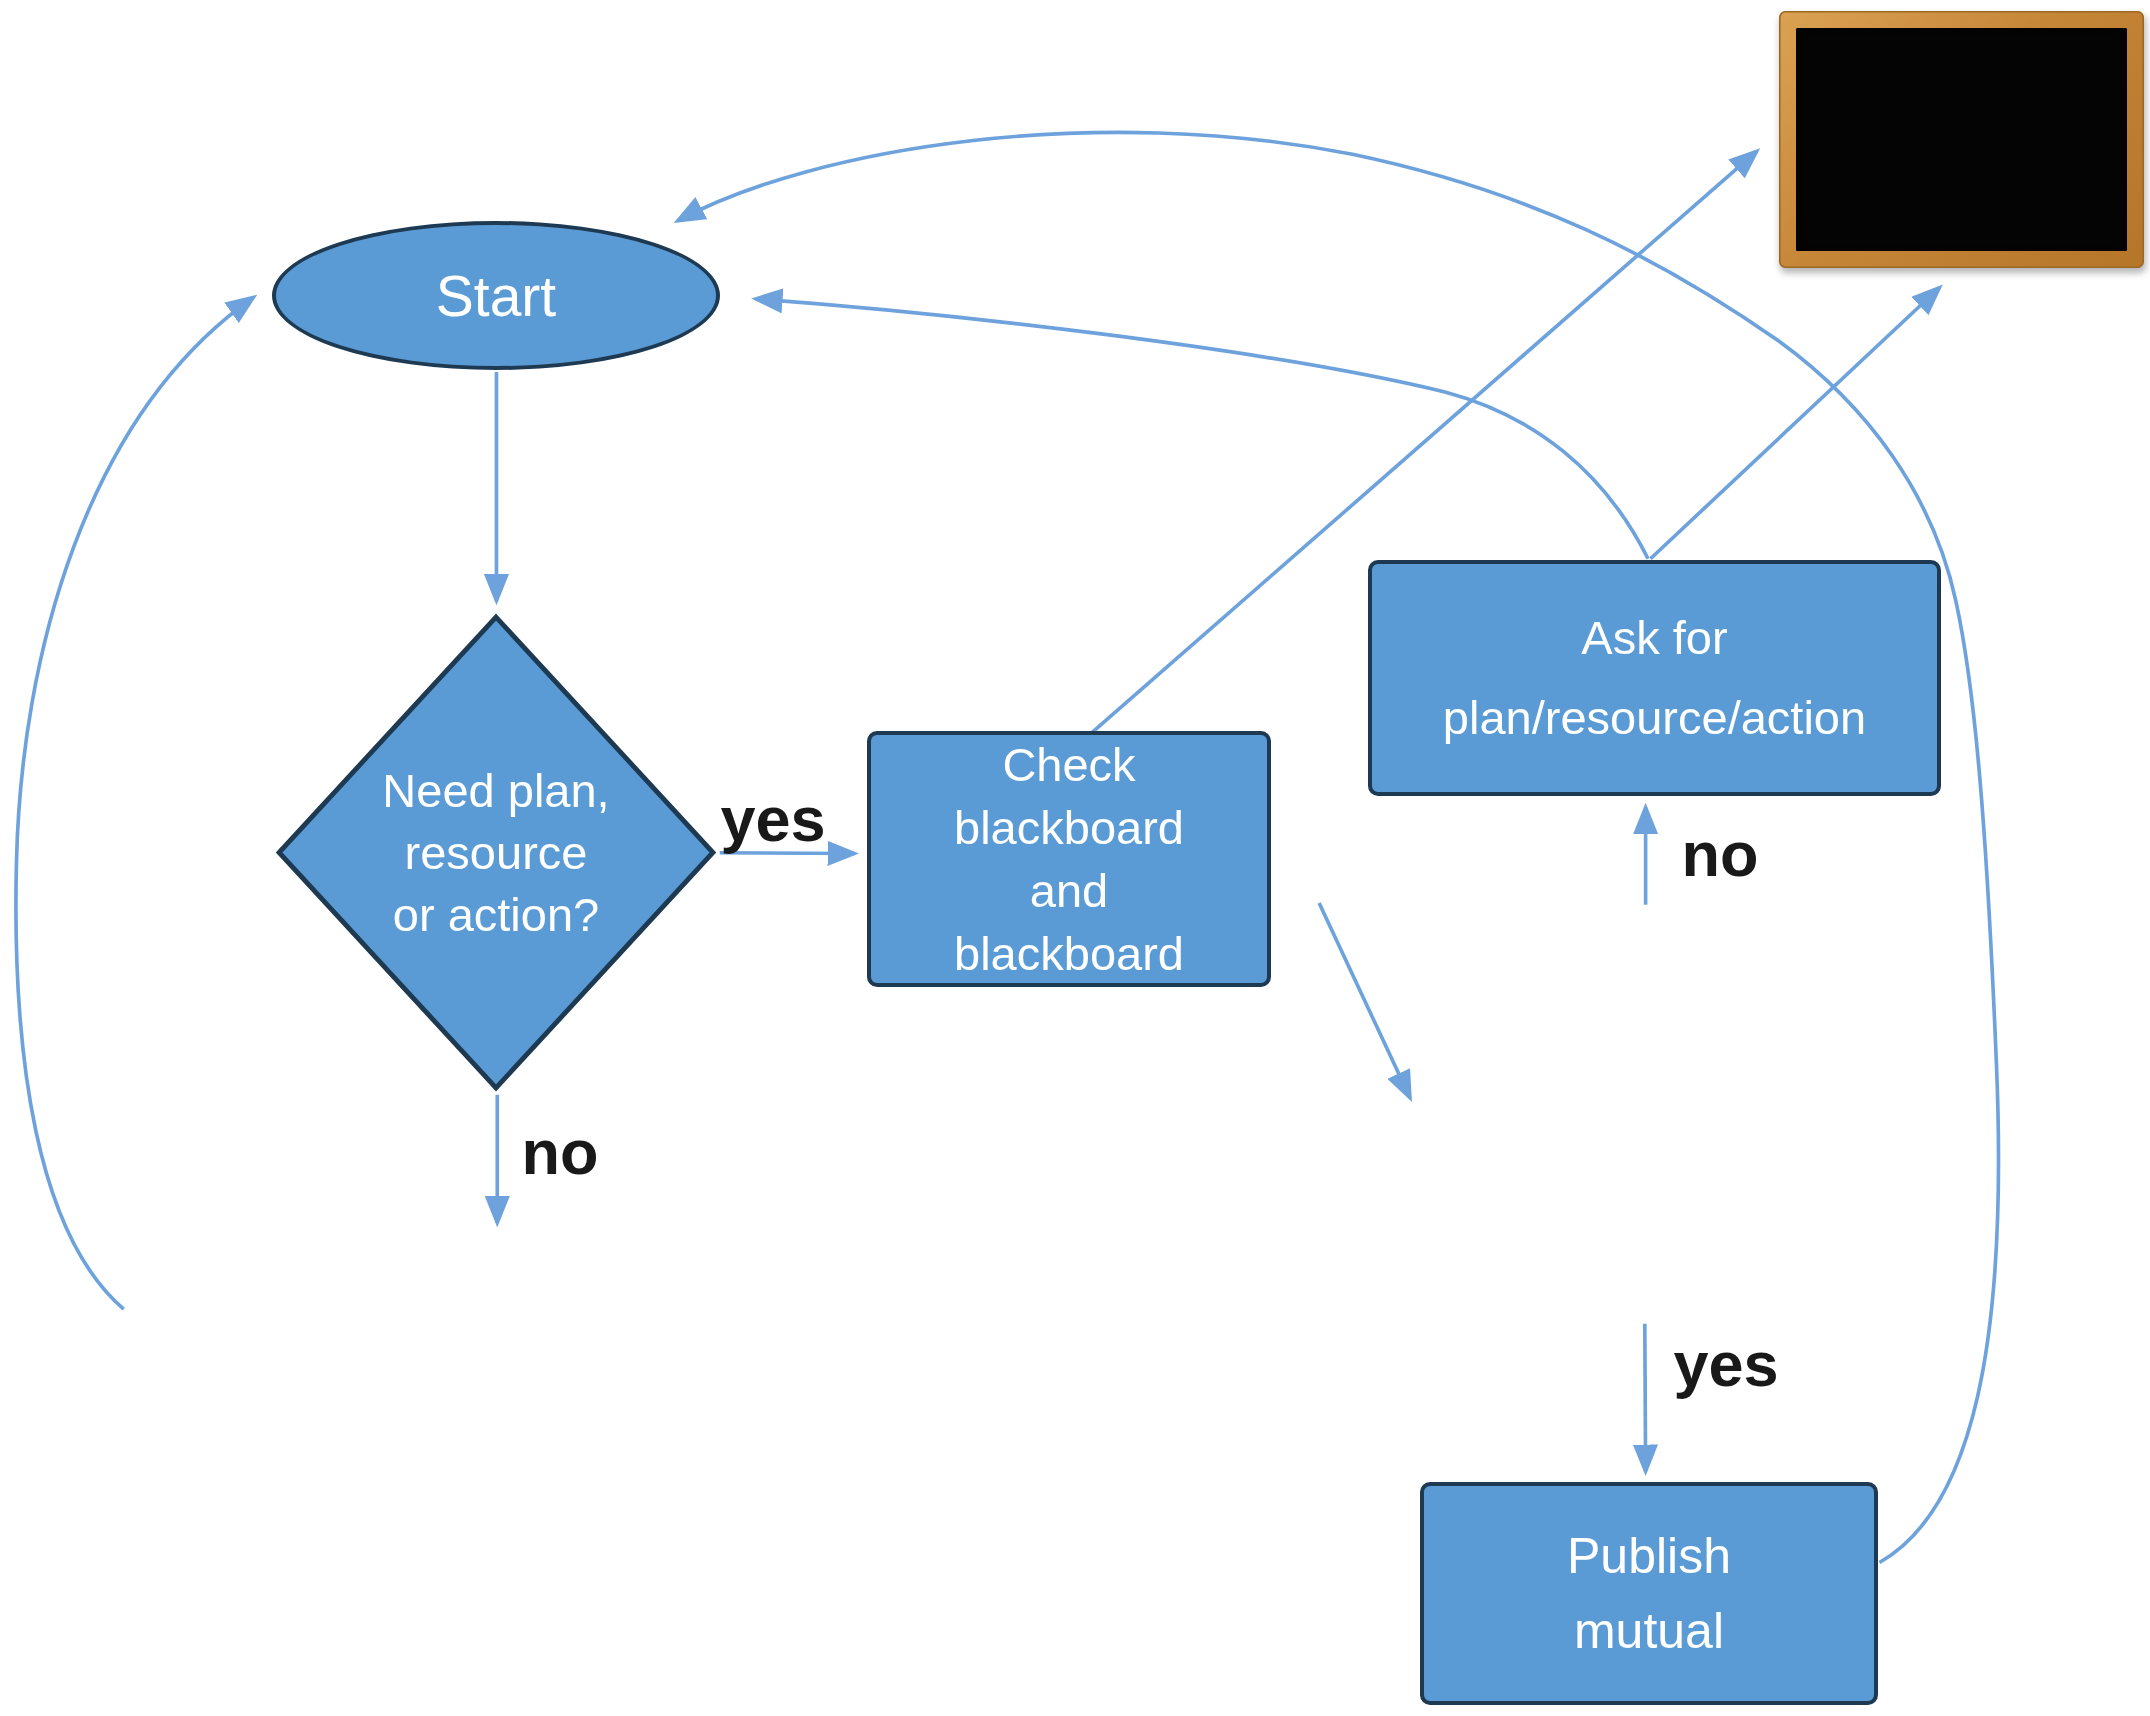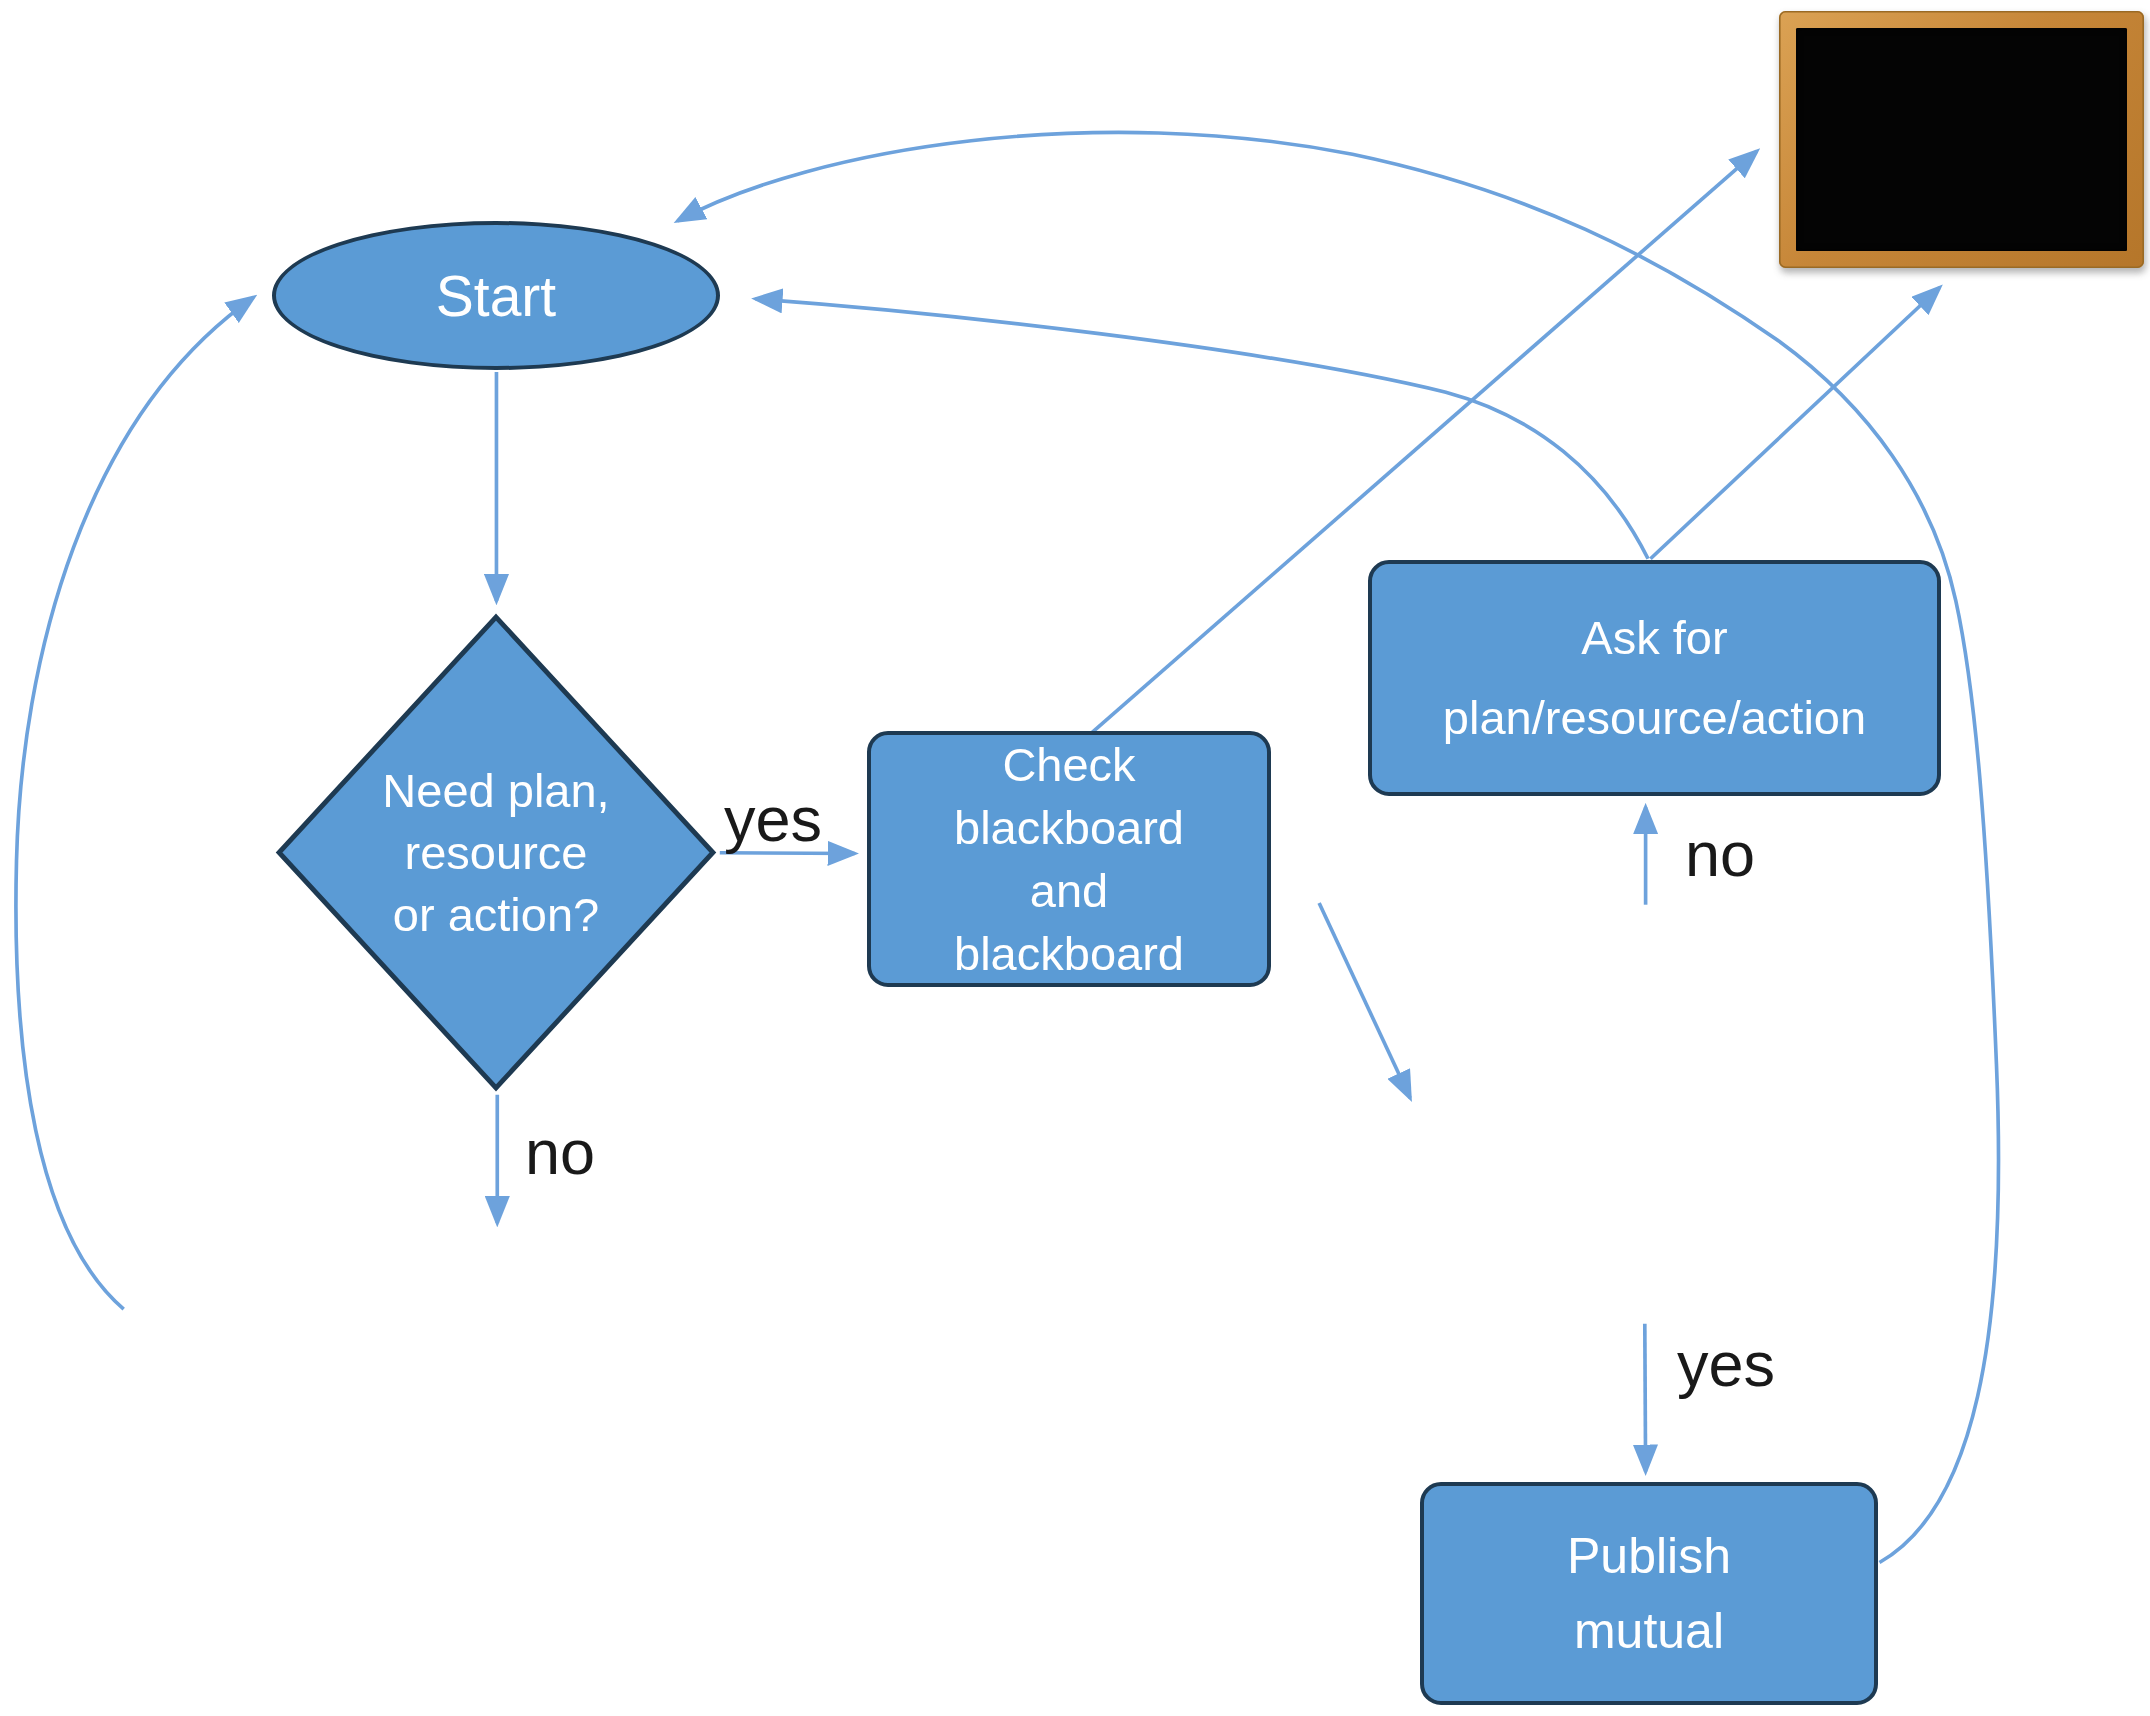--- a/index.html
+++ b/index.html
@@ -11,40 +11,40 @@
     overflow:hidden;
   }
   #edges{position:absolute;left:0;top:0;width:2151px;height:1716px;}
   .edge{fill:none;stroke:#6da2dc;stroke-width:4.5px;}
   .node{
     position:absolute;display:flex;flex-direction:column;
     align-items:center;justify-content:center;
     color:#ffffff;text-align:center;z-index:2;
   }
   .proc{
-    background:#5b9bd5;border:4.9px solid #1e3a52;border-radius:21px;
+    background:#5b9bd5;border:4.9px solid #1e3a52;border-radius:10px;
     box-sizing:border-box;
   }
   .terminator{
     background:#5b9bd5;border:4.9px solid #1e3a52;border-radius:50%;
     box-sizing:border-box;
   }
   .decision{background:transparent;border:none;}
   .decision > svg.dshape{position:absolute;left:0;top:0;width:100%;height:100%;z-index:-1;}
   .node span{display:block;}
   #n-start{left:272px;top:221px;width:448px;height:149px;font-size:57px;}
   #n-d1{left:275px;top:613px;width:442px;height:479px;font-size:47px;line-height:62px;}
   #n-check{left:867px;top:731px;width:404px;height:256px;font-size:47px;line-height:63px;}
   #n-ask{left:1368px;top:560px;width:573px;height:236px;font-size:47px;line-height:80px;}
   #n-d2{left:1420px;top:908px;width:452px;height:413px;font-size:47px;line-height:62px;}
   #n-select{left:117px;top:1236px;width:785px;height:226px;font-size:49px;line-height:84px;}
   #n-realizes{left:1420px;top:1482px;width:458px;height:223px;font-size:50px;line-height:75px;}
   .edge-label{
     position:absolute;transform:translate(-50%,-50%);
-    font-size:63px;font-weight:normal;color:#191919;z-index:3;
+    font-size:63px;font-weight:bold;color:#191919;z-index:3;
   }
   #blackboard{
     position:absolute;left:1779px;top:11.4px;width:365px;height:257px;
     box-sizing:border-box;
     background:linear-gradient(135deg,#dba254 0%,#c68638 45%,#b5762a 100%);
     border-radius:6.5px;
     padding:17px;
     box-shadow:1.6px 4.9px 7.3px rgba(90,90,90,0.45), inset 0 0 0 1.6px #9a6a24;
     z-index:2;
   }

